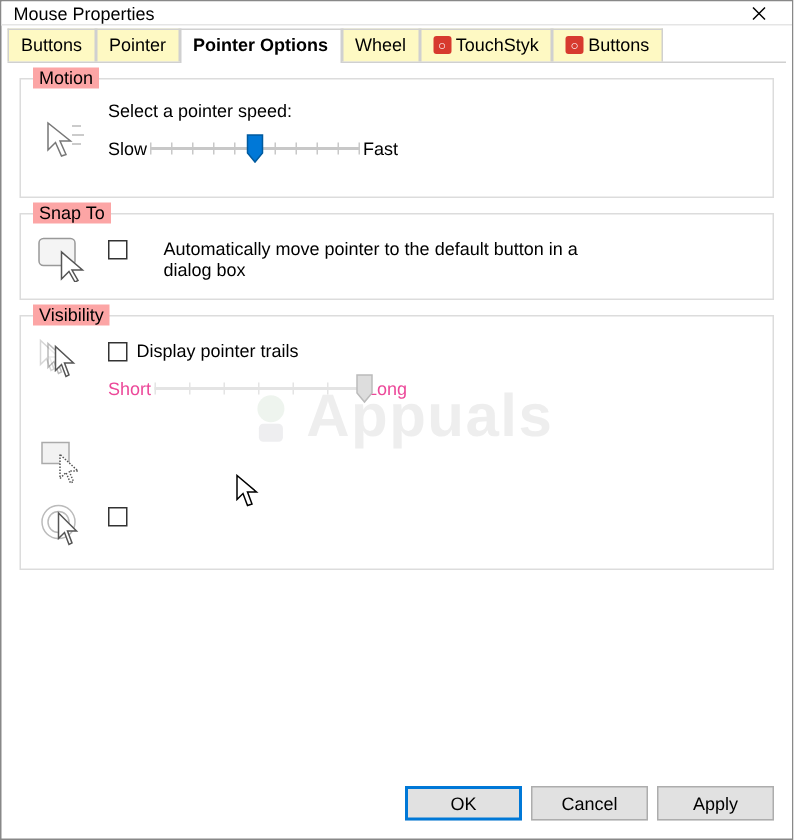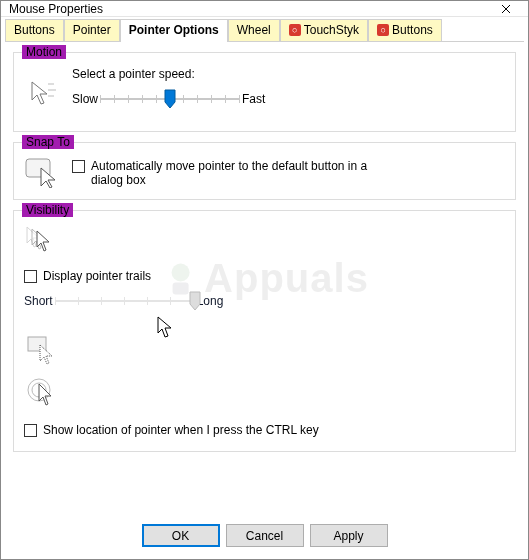--- a/index.html
+++ b/index.html
@@ -90,21 +90,21 @@
   .groupbox {
     border: 1px solid #dcdcdc;
     margin-bottom: 10px;
     padding: 14px 10px 10px 10px;
     position: relative;
   }
   .groupbox-title {
     position: absolute;
     top: -8px;
     left: 8px;
-    background: #a21caf;
+    background: #fca5a5;
     padding: 0 4px;
     font-size: 12px;
   }
   .row {
     display: flex;
     align-items: center;
     gap: 12px;
   }
   .icon-cell {
     width: 36px;
@@ -152,21 +152,21 @@
   .slider-thumb {
     position: absolute;
     top: 2px;
     width: 12px;
     height: 20px;
     transform: translateX(-50%);
   }
   .slider-thumb svg { display: block; }
   .slider.disabled .slider-track,
   .slider.disabled .slider-ticks span { background: #e4e4e4; }
-  .label-disabled { color: #0f172a; }
+  .label-disabled { color: #ec4899; }
   .checkbox-row {
     display: flex;
     align-items: flex-start;
     gap: 6px;
     margin: 2px 0;
   }
   .checkbox {
     width: 13px;
     height: 13px;
     border: 1px solid #333;
@@ -177,24 +177,24 @@
     align-items: center;
     justify-content: center;
   }
   .checkbox.checked::after {
     content: '';
     width: 9px;
     height: 9px;
     background: none;
   }
   .checkbox.checked svg { width: 10px; height: 10px; }
-  .vis-block { display:flex; align-items:flex-start; gap:12px; margin-bottom:12px;flex-direction:column; }
+  .vis-block { display:flex; align-items:flex-start; gap:12px; margin-bottom:12px; }
   .footer {
     display: flex;
-    justify-content: center;
+    justify-content: flex-end;
     gap: 6px;
     padding: 10px 12px 12px 12px;
   }
   .btn {
     min-width: 78px;
     height: 23px;
     border: 1px solid #adadad;
     background: #e1e1e1;
     font-size: 12px;
     display: flex;
@@ -322,21 +322,21 @@
       <div class="row">
         <div class="icon-cell">
           <svg width="34" height="30" viewBox="0 0 34 30">
             <rect x="1" y="1" width="24" height="18" rx="3" fill="#f4f4f4" stroke="#999"></rect>
             <path d="M16 10 L16 28 L21 23 L25 30 L27 29 L23 22 L30 22 Z" fill="#fff" stroke="#555" stroke-width="1"></path>
           </svg>
         </div>
         <div class="body-cell">
           <div class="checkbox-row">
             <div class="checkbox"></div>
-            <span style="max-width:300px;">Automatically move pointer to the default button in a dialog box</span>
+            <span style="max-width:300px;margin-left:18px;">Automatically move pointer to the default button in a dialog box</span>
           </div>
         </div>
       </div>
     </div>
 
     <div class="groupbox">
       <div class="groupbox-title">Visibility</div>
 
       <div class="vis-block">
         <div class="icon-cell">
@@ -394,21 +394,20 @@
         <div class="icon-cell">
           <svg width="32" height="32" viewBox="0 0 32 32">
             <circle cx="13" cy="13" r="11" fill="none" stroke="#bbb" stroke-width="1"></circle>
             <circle cx="13" cy="13" r="7" fill="none" stroke="#bbb" stroke-width="1"></circle>
             <path d="M13 7 L13 24 L17 20 L20 28 L22 27 L19 19 L25 19 Z" fill="#fff" stroke="#555"></path>
           </svg>
         </div>
         <div class="body-cell">
           <div class="checkbox-row">
             <div class="checkbox"></div>
-            <span>Show location of pointer when I press the CTRL key</span>
           </div>
         </div>
       </div>
 
     </div>
 
     <svg class="cursor-overlay" style="left:152px; top:274px;" width="16" height="22" viewBox="0 0 16 22">
       <path d="M1 1 L1 17 L5 13 L8 21 L11 20 L8 12 L14 12 Z" fill="#fff" stroke="#000" stroke-width="1"></path>
     </svg>
 

